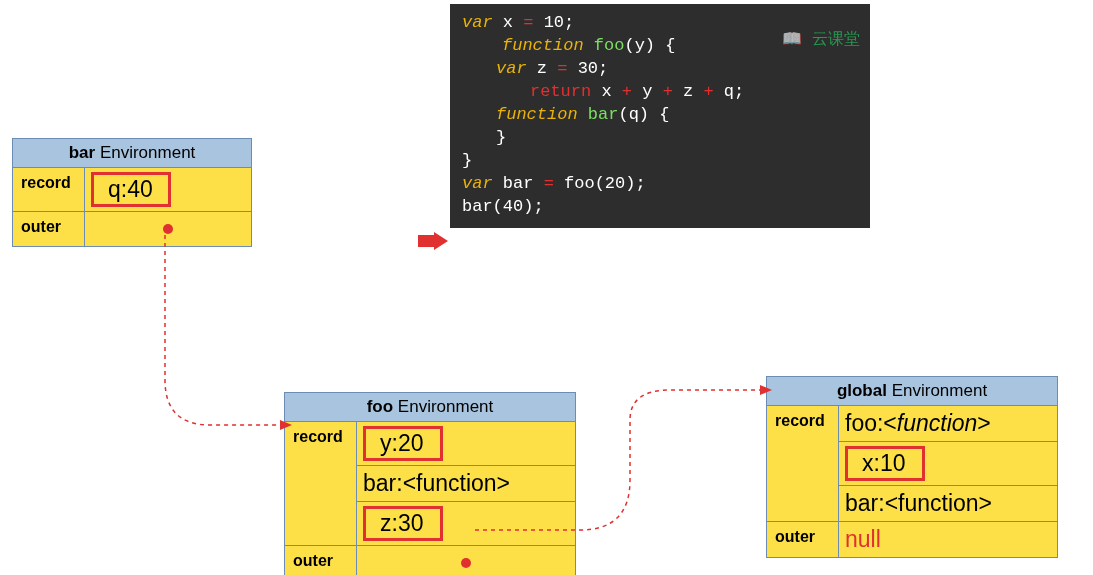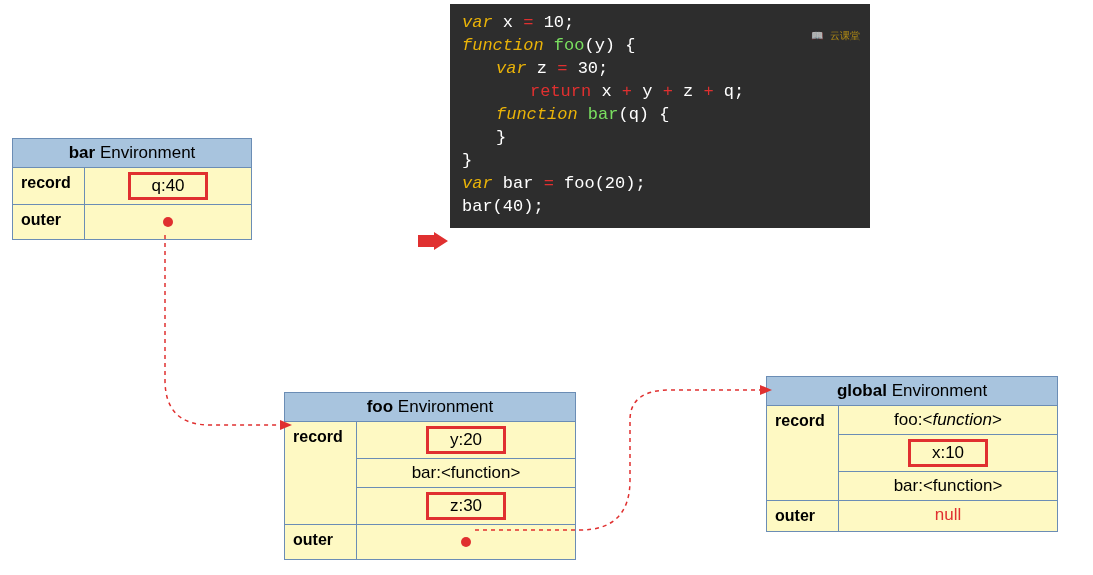--- a/index.html
+++ b/index.html
@@ -8,21 +8,21 @@
     padding: 0;
     width: 1093px;
     height: 575px;
     background: #ffffff;
     font-family: Arial, sans-serif;
     position: relative;
   }
   .env-box {
     position: absolute;
     border: 1.5px solid #6b8db5;
-    background: #fef9c3;
+    background: #fde047;
   }
   .env-title {
     background: #a8c4de;
     border-bottom: 1.5px solid #6b8db5;
     text-align: center;
     padding: 4px 8px;
     font-size: 17px;
   }
   .env-title .bold { font-weight: bold; }
   .env-row {
@@ -40,22 +40,21 @@
     font-weight: bold;
   }
   .env-values {
     flex: 1;
     display: flex;
     flex-direction: column;
   }
   .val-cell {
     border-bottom: 1.5px solid #6b8db5;
     padding: 4px 6px;
-    text-align: center;
-    font-size: 17px;
+    font-size: 23px;
     position: relative;
   }
   .val-cell:last-child { border-bottom: none; }
   .hl {
     border: 3px solid #e03030;
     display: inline-block;
     padding: 1px 14px;
     min-width: 80px;
   }
   .outer-dot {
@@ -79,22 +78,22 @@
   .kw { color: #eab308; font-style: italic; }
   .fn { color: #7ae060; }
   .op { color: #e03030; }
   .ret { color: #e03030; }
   .num { color: #fff; }
   .id { color: #fff; }
   .punc { color: #fff; }
   .watermark {
     position: absolute;
     right: 10px; top: 26px;
-    color: #eab308;
-    font-size: 10px;
+    color: #22c55e;
+    font-size: 16px;
     opacity: 0.7;
   }
   .arrow-red {
     position: absolute;
     left: 418px; top: 232px;
   }
   .arrow-red svg { display: block; }
   svg.connector {
     position: absolute;
     pointer-events: none;
@@ -162,21 +161,21 @@
     <div class="env-values">
       <div class="val-cell null-text">null</div>
     </div>
   </div>
 </div>
 
 <div class="code-panel">
   <div class="watermark">📖 <span>云课堂</span></div>
   <div id="code-lines">
       <div style="padding-left: 0px;"><span class="kw">var </span><span class="id">x </span><span class="op">= </span><span class="num">10</span><span class="punc">;</span></div>
-      <div style="padding-left: 0px;"><span class="kw">function </span><span class="fn">foo</span><span class="punc">(</span><span class="id">y</span><span class="punc">) {</span></div>
+      <div style="padding-left: 0px; margin-left: 40px;"><span class="kw">function </span><span class="fn">foo</span><span class="punc">(</span><span class="id">y</span><span class="punc">) {</span></div>
       <div style="padding-left: 34px;"><span class="kw">var </span><span class="id">z </span><span class="op">= </span><span class="num">30</span><span class="punc">;</span></div>
       <div style="padding-left: 68px;"><span class="ret">return </span><span class="id">x </span><span class="op">+ </span><span class="id">y </span><span class="op">+ </span><span class="id">z </span><span class="op">+ </span><span class="id">q</span><span class="punc">;</span></div>
       <div style="padding-left: 34px;"><span class="kw">function </span><span class="fn">bar</span><span class="punc">(</span><span class="id">q</span><span class="punc">) {</span></div>
       <div style="padding-left: 34px;"><span class="punc">}</span></div>
       <div style="padding-left: 0px;"><span class="punc">}</span></div>
       <div style="padding-left: 0px;"><span class="kw">var </span><span class="id">bar </span><span class="op">= </span><span class="id">foo</span><span class="punc">(</span><span class="num">20</span><span class="punc">)</span><span class="punc">;</span></div>
       <div style="padding-left: 0px;"><span class="id">bar</span><span class="punc">(</span><span class="num">40</span><span class="punc">)</span><span class="punc">;</span></div>
     </div>
 </div>
 

